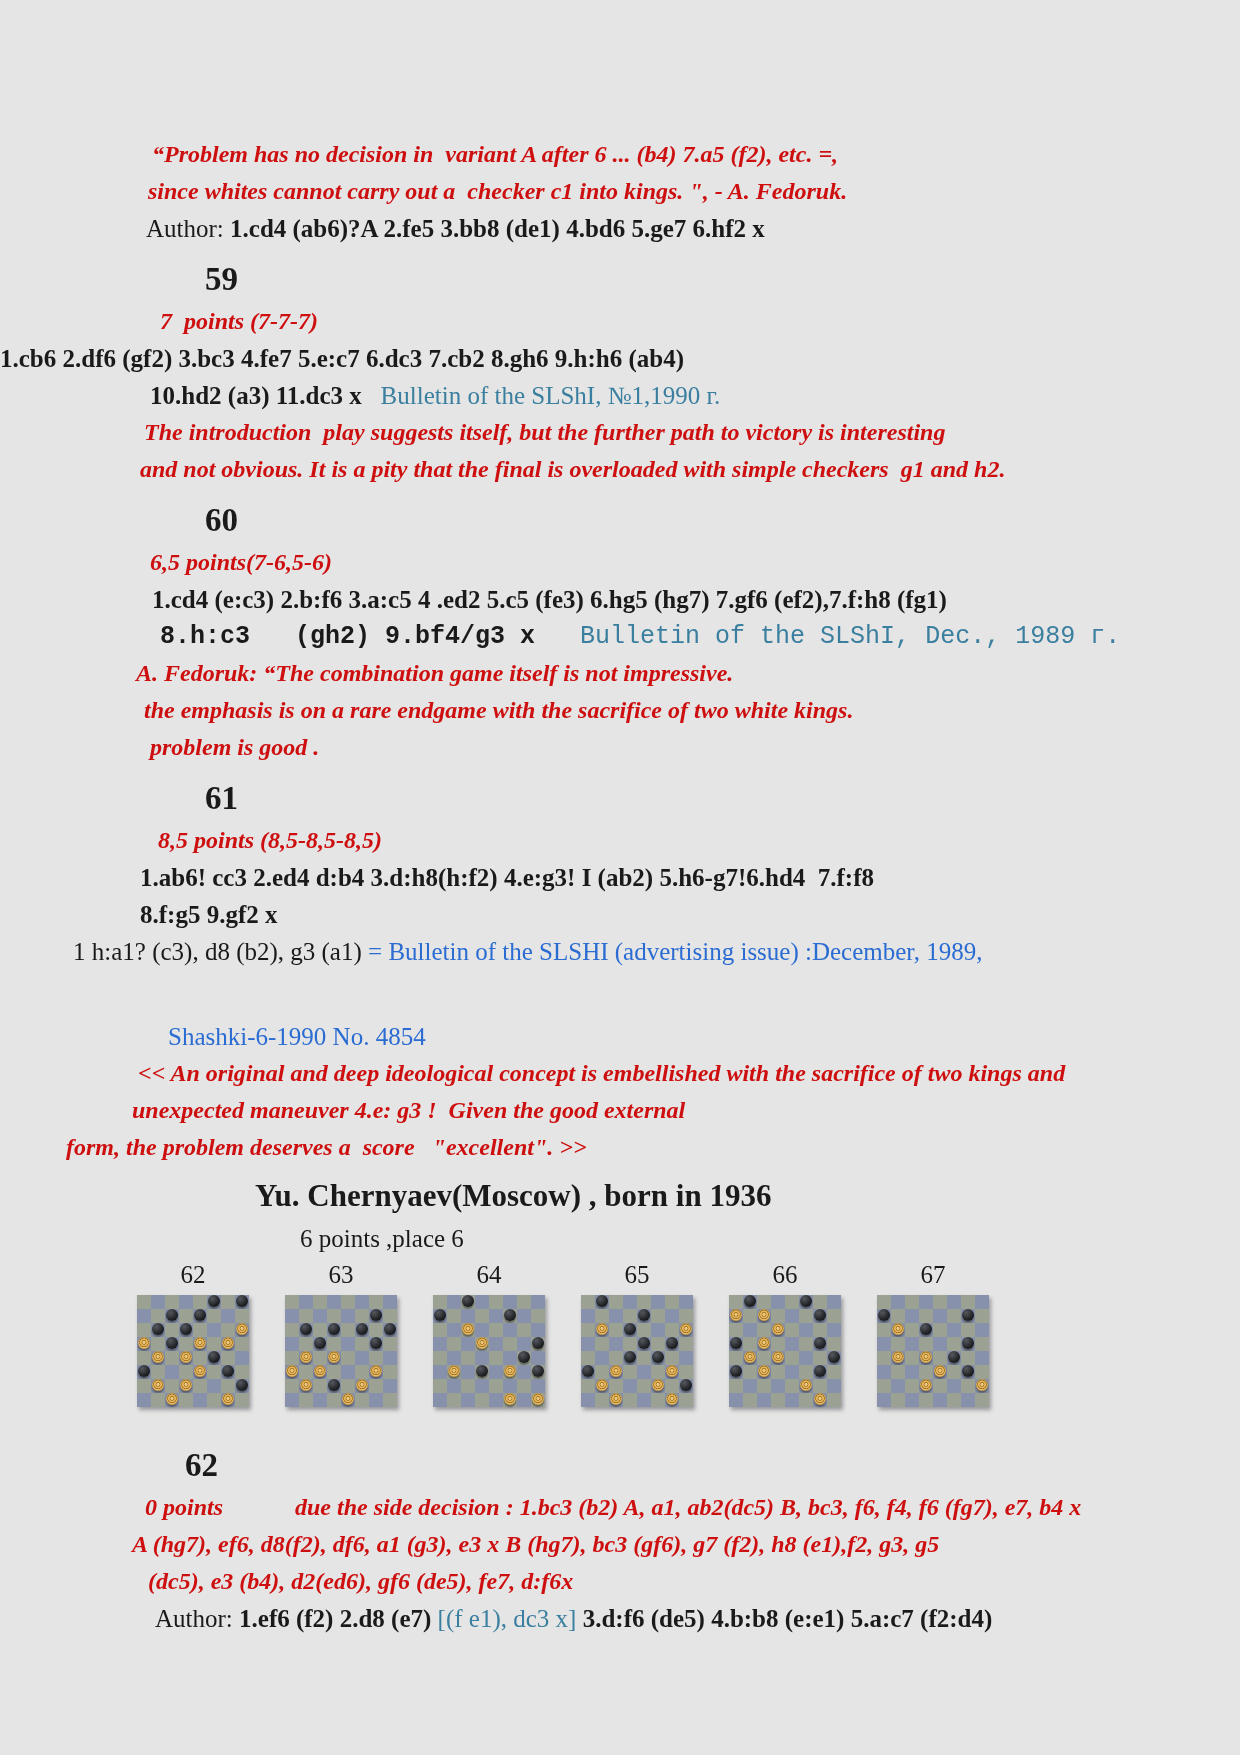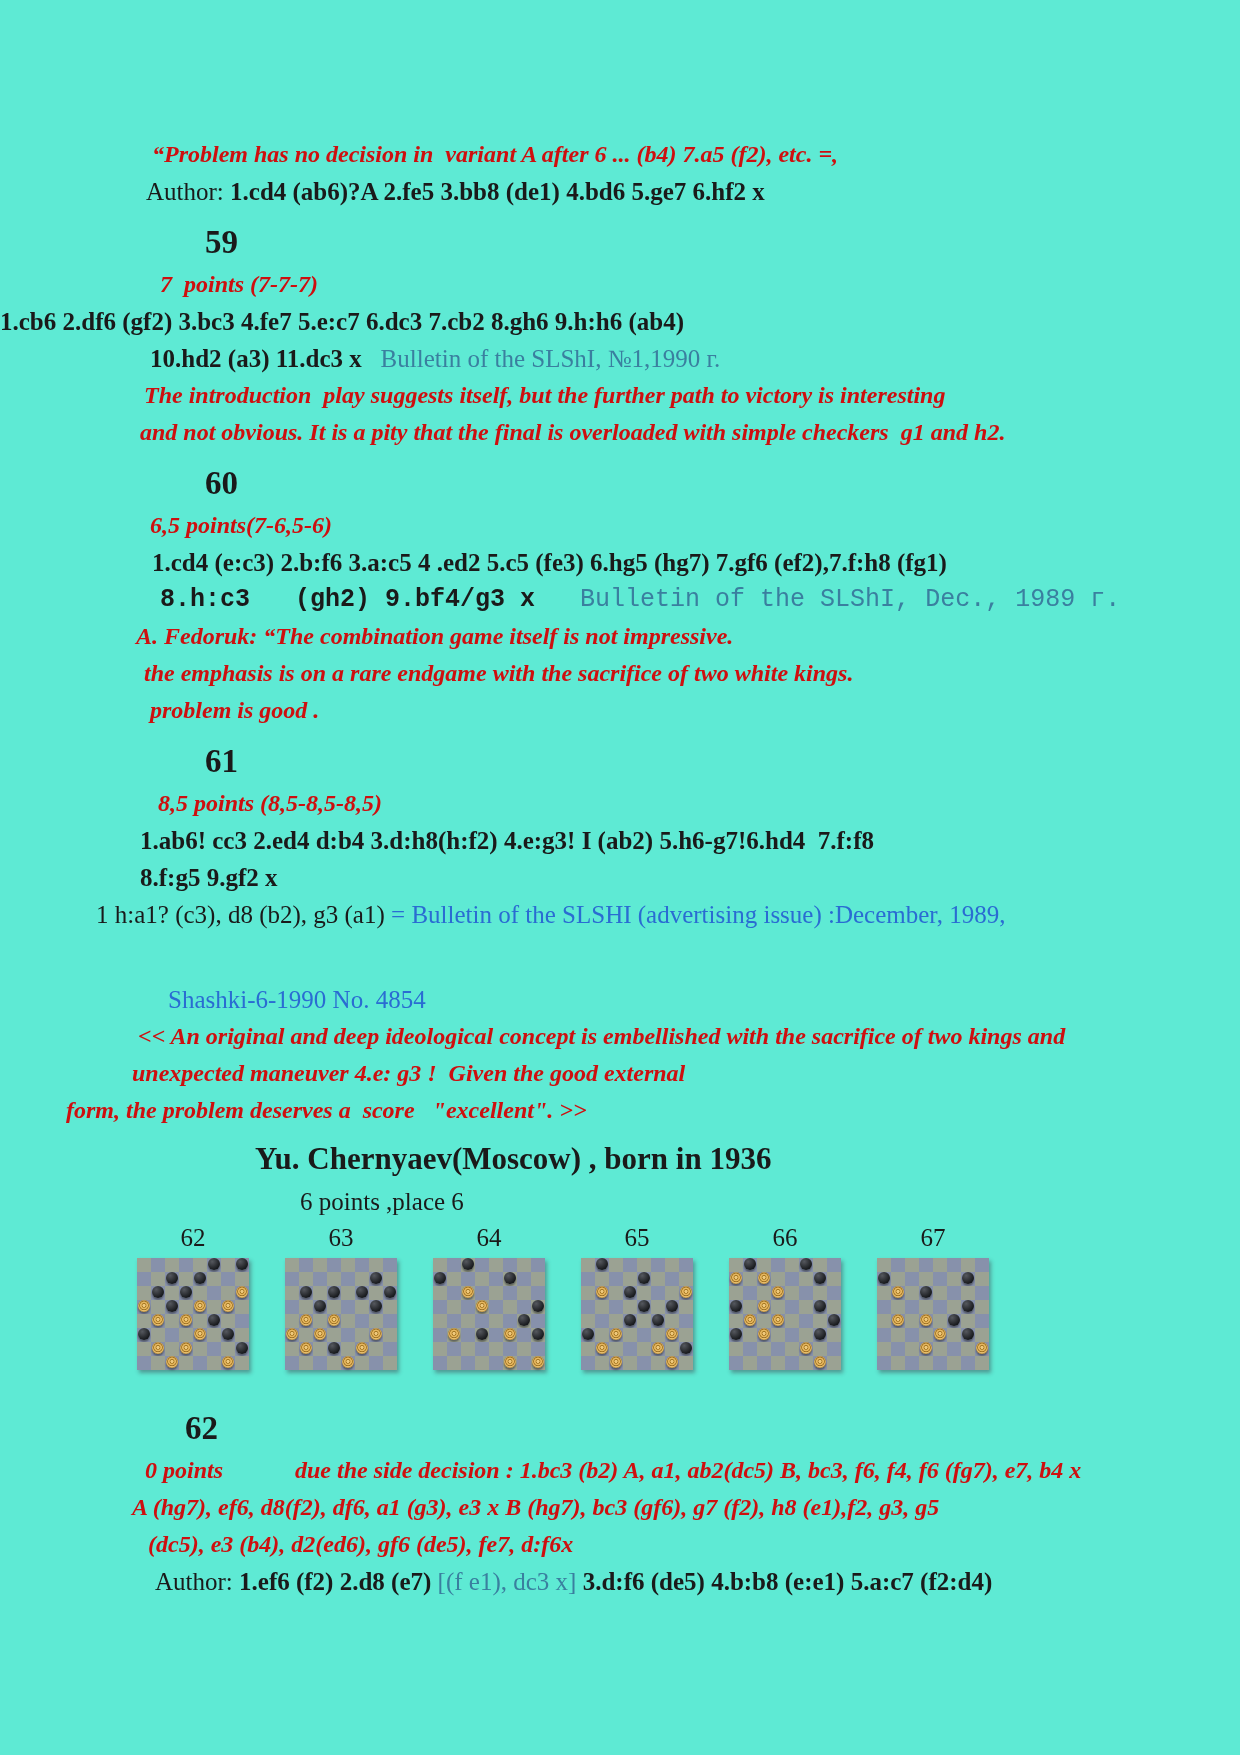--- a/index.html
+++ b/index.html
@@ -1,20 +1,20 @@
 <!DOCTYPE html>
 <html style="--red: #ce0f0f; --teal: #3a7f9f; --blue: #2a6cd2; --board_light: #9ba293; --board_dark: #8791ab; --piece_black: #1b1d20; --piece_gold: #d9a74c;"><head>
 <meta charset="utf-8">
 <style>
   html,body{margin:0;padding:0;background:#ffffff;}
   .page{
     position:relative;
     width:1240px;
     height:1755px;
-    background:#5eead4;
+    background:#e5e5e5;
     font-family:"Liberation Serif", serif;
     color:#1a1a1a;
     box-sizing:border-box;
     padding-top:136px;
     overflow:hidden;
   }
   .line{
     font-size:25px;
     line-height:37px;
     white-space:pre-wrap;
@@ -87,39 +87,40 @@
     box-shadow:0 2px 2px rgba(0,0,0,0.4), inset 0 0 1px #6d4c10;
   }
   .bottom-blocks{padding-top:26px;}
 </style>
 </head>
 <body>
 
 <div class="page">
   <div id="blocks-top">
       <div class="line red" style="margin-left: 152px;"><span class="red">“Problem has no decision in  variant A after 6 ... (b4) 7.a5 (f2), etc. =,</span></div>
+      <div class="line red" style="margin-left: 148px;"><span class="red">since whites cannot carry out a  checker c1 into kings. ", - A. Fedoruk.</span></div>
       <div class="line plain" style="margin-left: 146px;"><span class="plain">Author: </span><span class="bold">1.cd4 (ab6)?A 2.fe5 3.bb8 (de1) 4.bd6 5.ge7 6.hf2 x</span></div>
       <div class="line heading" style="margin-left: 205px;"><span class="bold">59</span></div>
       <div class="line red" style="margin-left: 160px;"><span class="red">7  points (7-7-7)</span></div>
       <div class="line plain" style=""><span class="bold">1.cb6 2.df6 (gf2) 3.bc3 4.fe7 5.e:c7 6.dc3 7.cb2 8.gh6 9.h:h6 (ab4)</span></div>
       <div class="line plain" style="margin-left: 150px;"><span class="bold">10.hd2 (a3) 11.dc3 x</span><span class="teal">   Bulletin of the SLShI, №1,1990 г.</span></div>
       <div class="line red" style="margin-left: 144px;"><span class="red">The introduction  play suggests itself, but the further path to victory is interesting</span></div>
       <div class="line red" style="margin-left: 140px;"><span class="red">and not obvious. It is a pity that the final is overloaded with simple checkers  g1 and h2.</span></div>
       <div class="line heading" style="margin-left: 205px;"><span class="bold">60</span></div>
       <div class="line red" style="margin-left: 150px;"><span class="red">6,5 points(7-6,5-6)</span></div>
       <div class="line plain" style="margin-left: 152px;"><span class="bold">1.cd4 (e:c3) 2.b:f6 3.a:c5 4 .ed2 5.c5 (fe3) 6.hg5 (hg7) 7.gf6 (ef2),7.f:h8 (fg1)</span></div>
       <div class="line plain" style="margin-left: 160px; font-family: Liberation Mono, monospace;"><span class="bold">8.h:c3   (gh2) 9.bf4/g3 x</span><span class="teal">   Bulletin of the SLShI, Dec., 1989 г.</span></div>
       <div class="line red" style="margin-left: 136px;"><span class="red">A. Fedoruk: “The combination game itself is not impressive.</span></div>
       <div class="line red" style="margin-left: 144px;"><span class="red">the emphasis is on a rare endgame with the sacrifice of two white kings.</span></div>
       <div class="line red" style="margin-left: 150px;"><span class="red">problem is good .</span></div>
       <div class="line heading" style="margin-left: 205px;"><span class="bold">61</span></div>
       <div class="line red" style="margin-left: 158px;"><span class="red">8,5 points (8,5-8,5-8,5)</span></div>
       <div class="line plain" style="margin-left: 140px;"><span class="bold">1.ab6! cc3 2.ed4 d:b4 3.d:h8(h:f2) 4.e:g3! I (ab2) 5.h6-g7!6.hd4  7.f:f8</span></div>
       <div class="line plain" style="margin-left: 140px;"><span class="bold">8.f:g5 9.gf2 x</span></div>
-      <div class="line plain" style="margin-left: 96px;"><span class="plain">1 h:a1? (c3), d8 (b2), g3 (a1) </span><span class="blue">= Bulletin of the SLSHI (advertising issue) :December, 1989,</span></div>
+      <div class="line plain" style="margin-left: 73px;"><span class="plain">1 h:a1? (c3), d8 (b2), g3 (a1) </span><span class="blue">= Bulletin of the SLSHI (advertising issue) :December, 1989,</span></div>
       <div class="line plain" style="margin-left: 168px; margin-top: 48px;"><span class="blue">Shashki-6-1990 No. 4854</span></div>
       <div class="line red" style="margin-left: 138px;"><span class="red">&lt;&lt; An original and deep ideological concept is embellished with the sacrifice of two kings and</span></div>
       <div class="line red" style="margin-left: 132px; font-style: italic;"><span class="red">unexpected maneuver 4.e: g3 !  Given the good external</span></div>
       <div class="line red" style="margin-left: 66px;"><span class="red">form, the problem deserves a  score   "excellent". &gt;&gt;</span></div>
       <div class="line title" style="margin-left: 255px;"><span class="bold">Yu. Chernyaev(Moscow) , born in 1936</span></div>
       <div class="line plain" style="margin-left: 300px;"><span class="plain">6 points ,place 6</span></div>
     </div>
   <div id="num-row" class="num-row">
       <div class="num">62</div>
       <div class="num">63</div>

